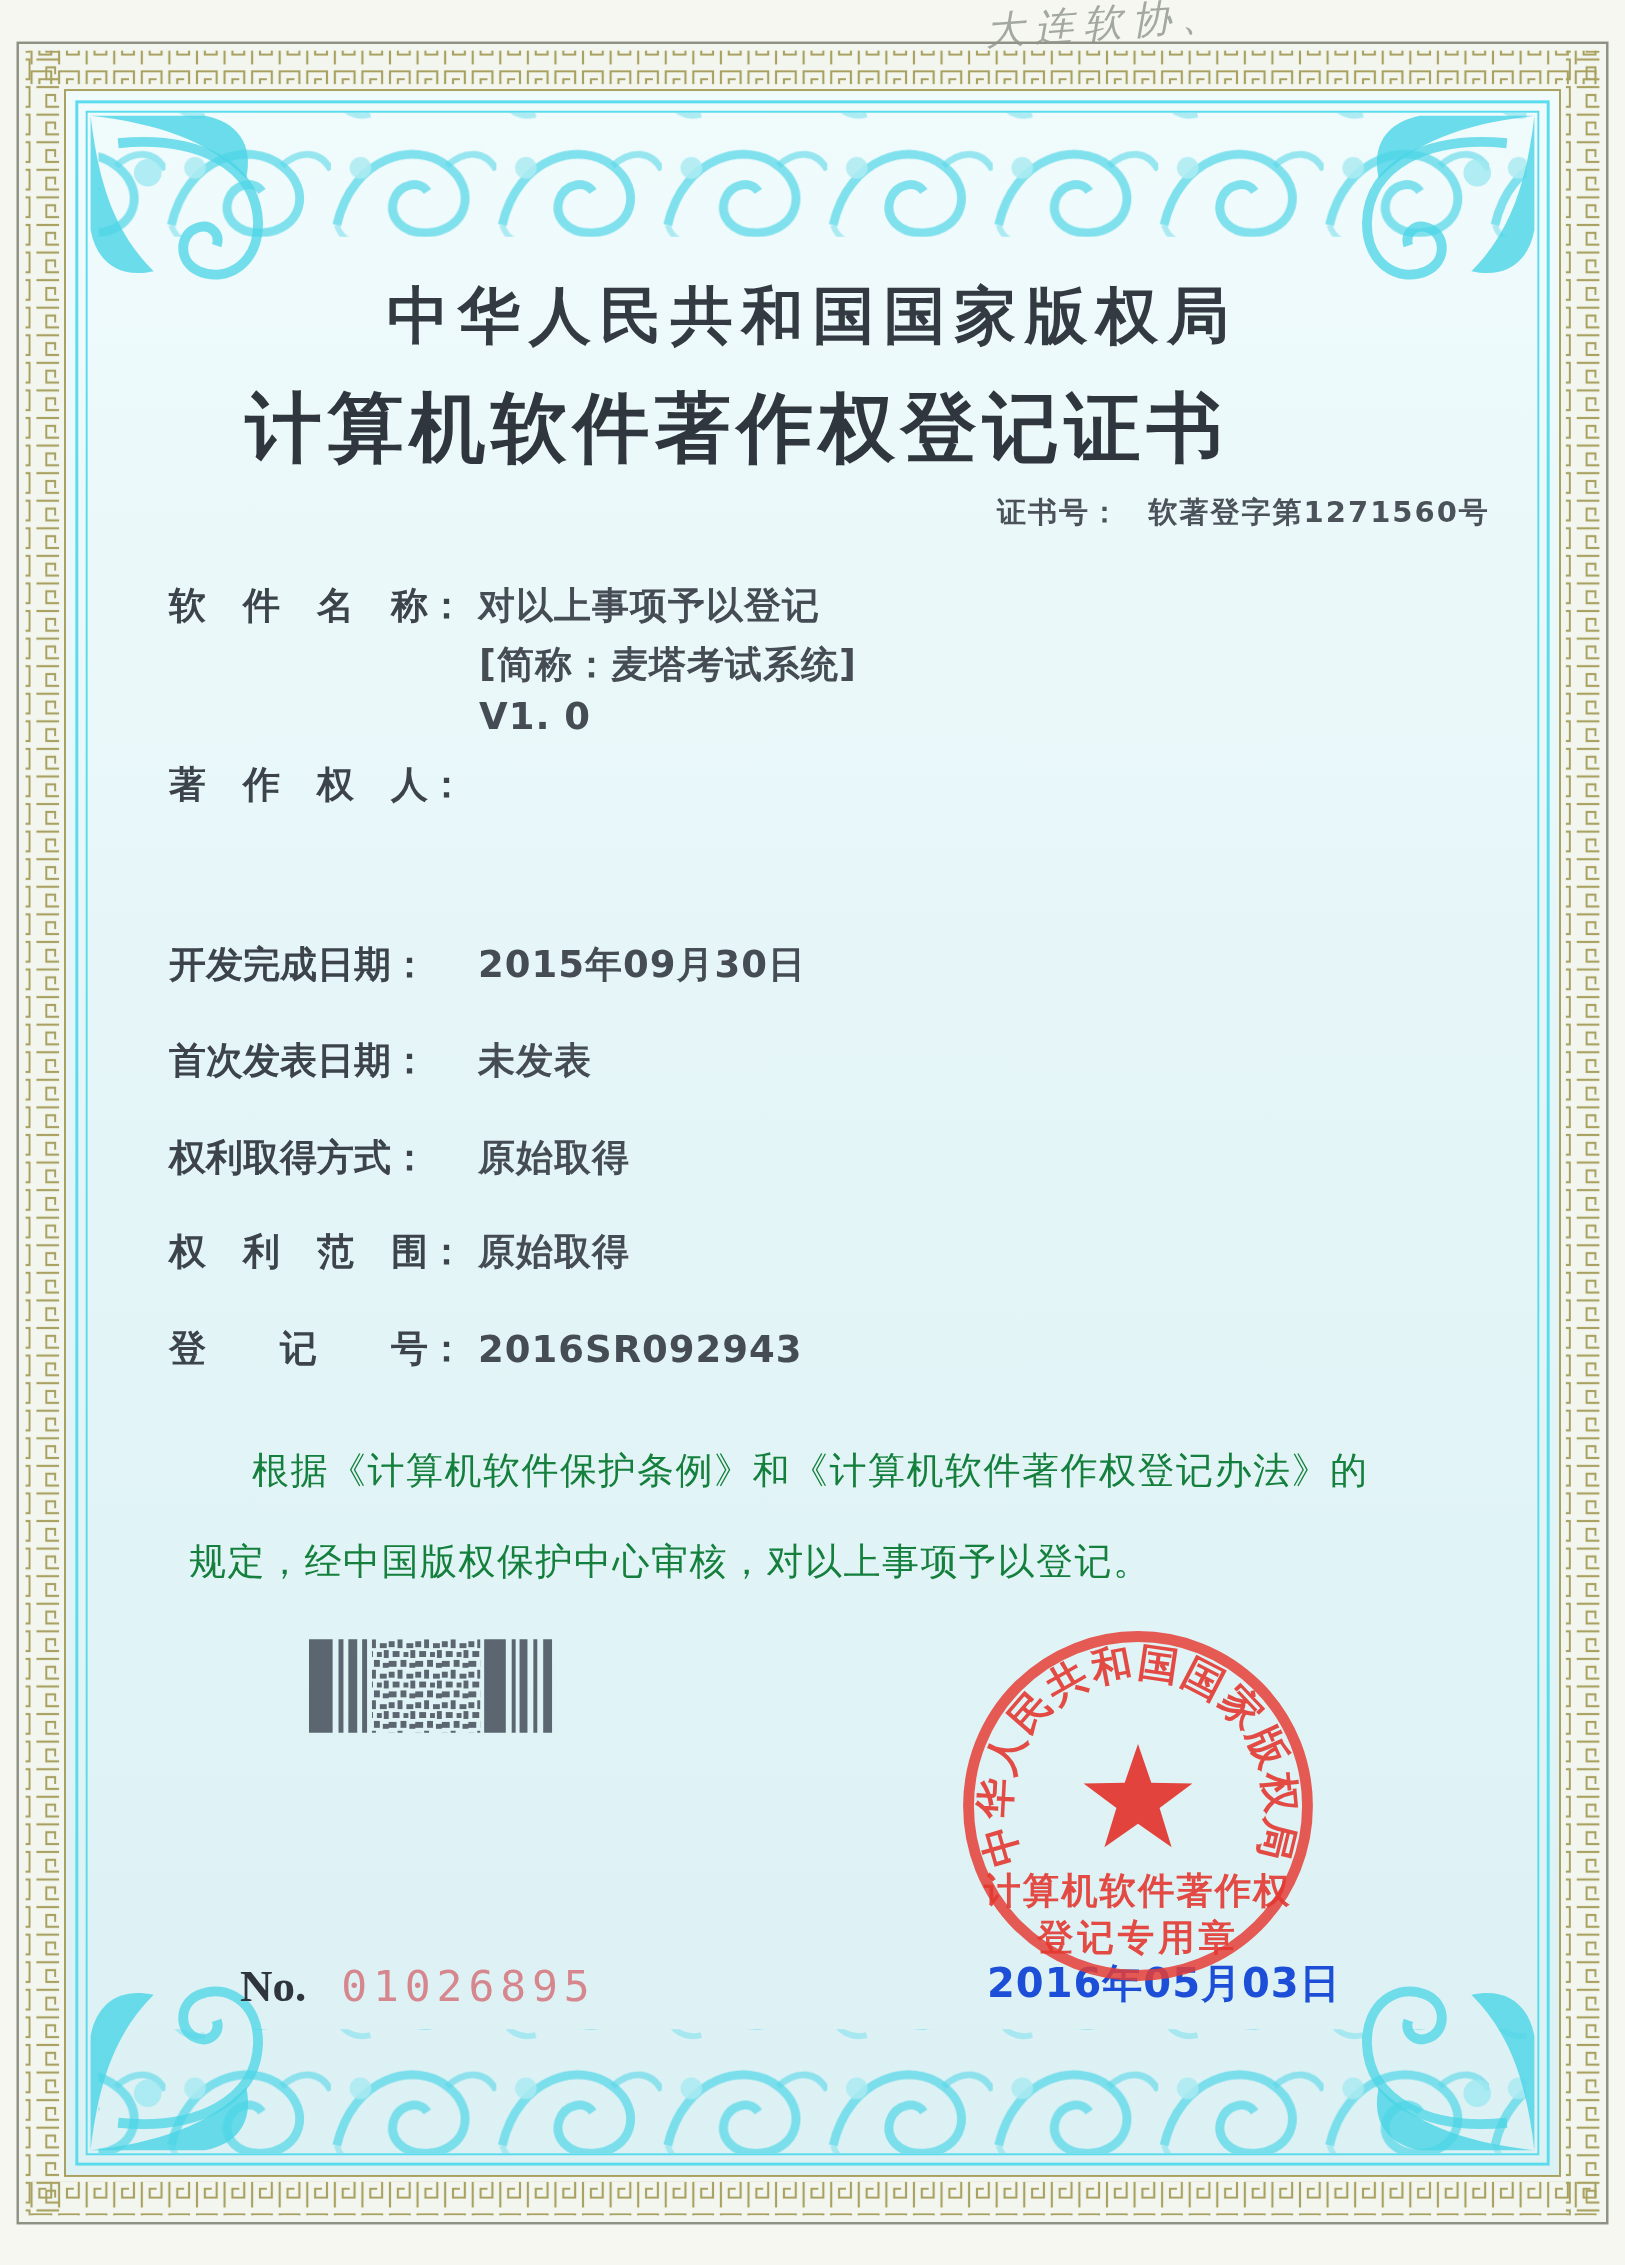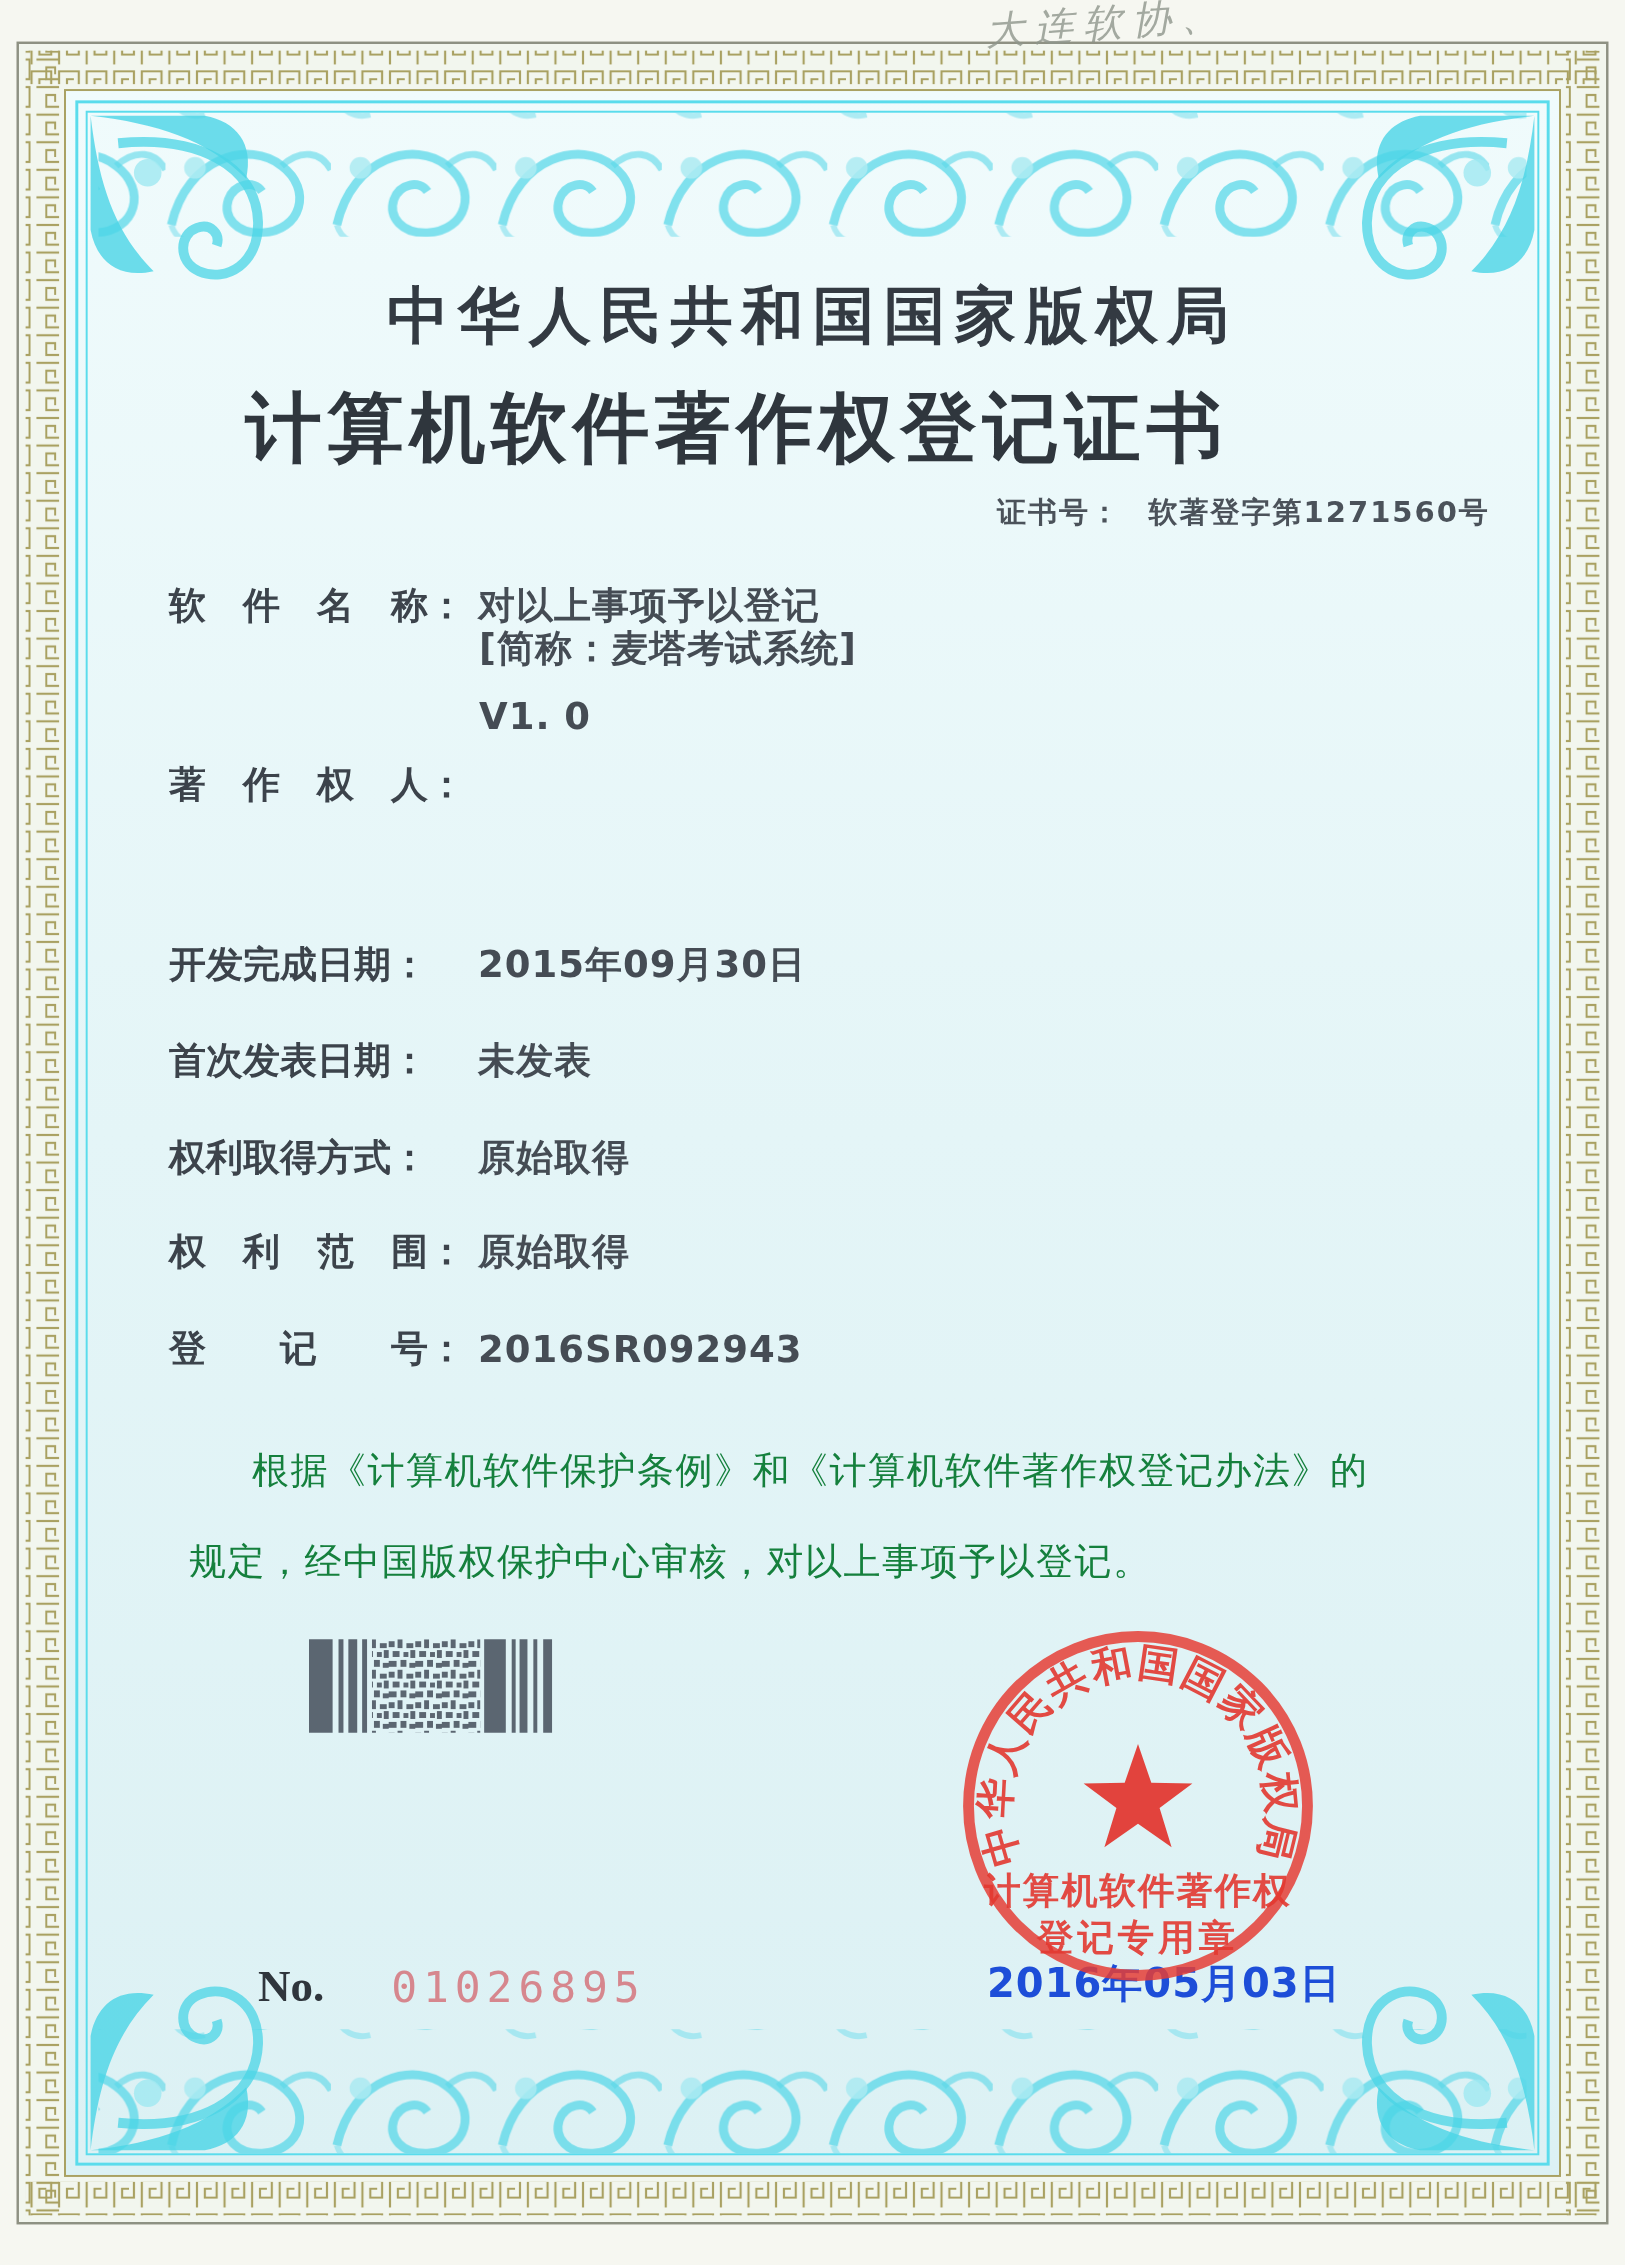--- a/index.html
+++ b/index.html
@@ -34,21 +34,21 @@
   .row .lbl{display:inline-block;width:309px;flex:0 0 309px;font-size:37px;font-weight:700;color:#3c434b;}
   .row .val{font-size:37px;font-weight:600;color:#454c54;letter-spacing:1px;}
   .subline{position:absolute;left:479px;font-size:37px;font-weight:600;color:#454c54;letter-spacing:1px;z-index:3;white-space:nowrap;}
   .para-line{position:absolute;font-size:37px;font-weight:500;color:#15803d;letter-spacing:1.5px;z-index:3;white-space:nowrap;}
   .barcode{position:absolute;left:309px;top:1639px;z-index:3;}
   .seal{position:absolute;left:936px;top:1604px;z-index:5;}
   .seal-date{
     position:absolute;left:987px;top:1956px;width:335px;z-index:4;
     font-size:40px;font-weight:600;color:#1d4ed8;letter-spacing:1px;white-space:nowrap;
   }
-  .no-line{position:absolute;left:258px;top:1960px;z-index:3;white-space:nowrap;display:flex;align-items:flex-end;gap:32px;}
+  .no-line{position:absolute;left:240px;top:1960px;z-index:3;white-space:nowrap;display:flex;align-items:center;}
   .no-line .no-lbl{font-family:"Liberation Serif",serif;font-weight:700;font-size:45px;color:#2f353c;}
   .no-line .no-val{margin-left:35px;font-family:"DejaVu Sans Mono",monospace;font-size:43px;color:#d6878e;letter-spacing:5.9px;}
 </style>
 </head>
 <body>
 
 <div class="page">
 
   <svg class="frame-svg" width="1625" height="2266" viewBox="0 0 1650 2300" aria-hidden="true">
     <defs>
@@ -116,21 +116,21 @@
   <div class="txt title-authority">中华人民共和国国家版权局</div>
   <div class="txt title-cert">计算机软件著作权登记证书</div>
   <div class="txt certno">
     <span class="lbl">证书号：</span><span class="val">软著登字第1271560号</span>
   </div>
 
   <div class="row" style="top:581px">
     <span class="lbl">软　件　名　称：</span>
     <span class="val">对以上事项予以登记</span>
   </div>
-  <div class="subline" style="top:624px">[简称：麦塔考试系统]</div>
+  <div class="subline" style="top:640px">[简称：麦塔考试系统]</div>
   <div class="subline" style="top:695px">V1. 0</div>
 
   <div class="row" style="top:760px">
     <span class="lbl">著　作　权　人：</span>
   </div>
 
   <div class="row" style="top:940px">
     <span class="lbl">开发完成日期：</span>
     <span class="val">2015年09月30日</span>
   </div>

